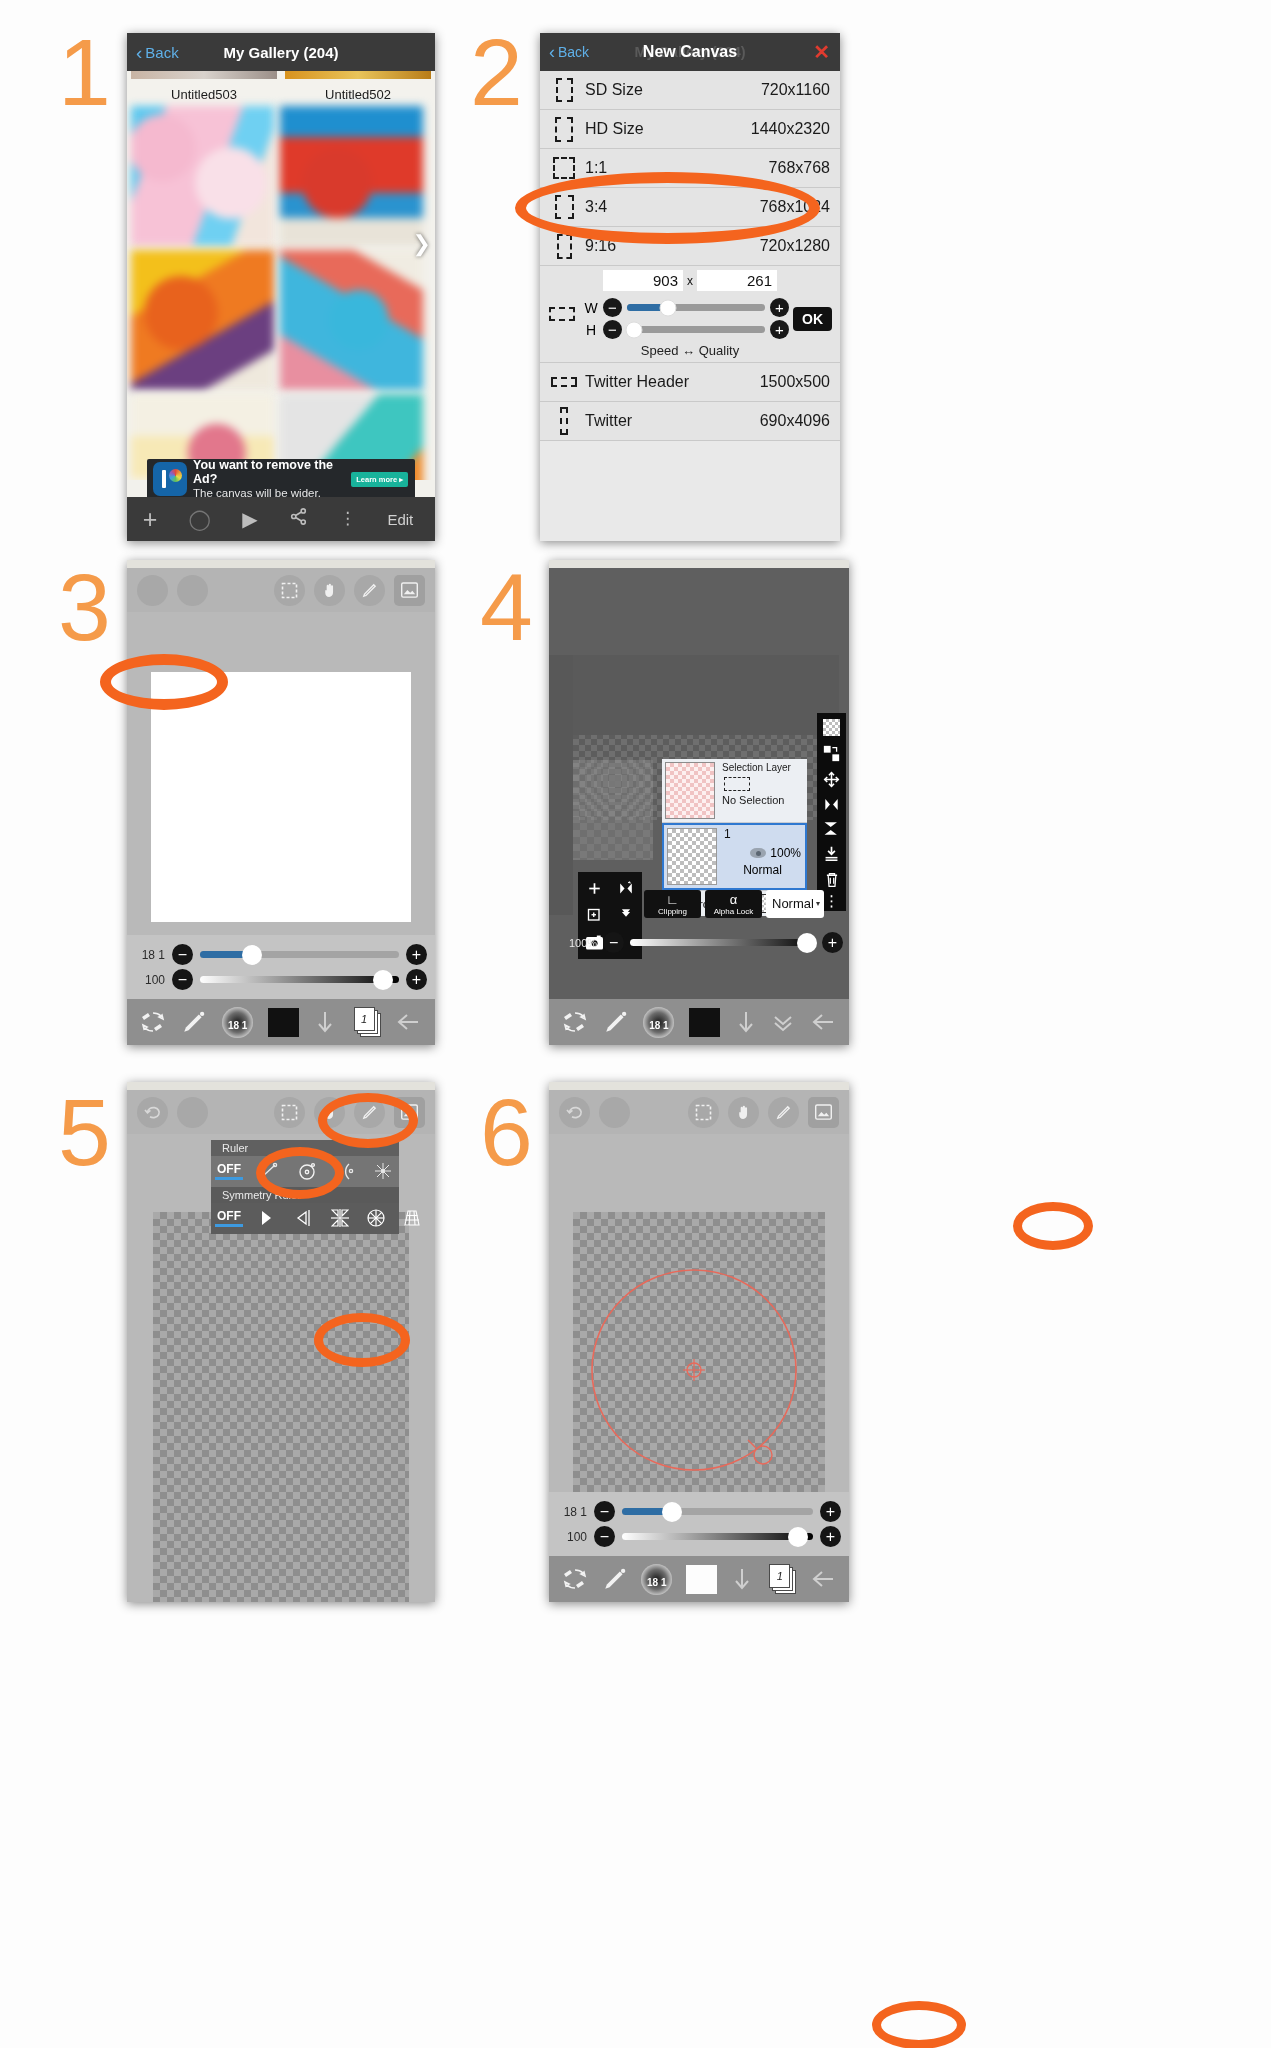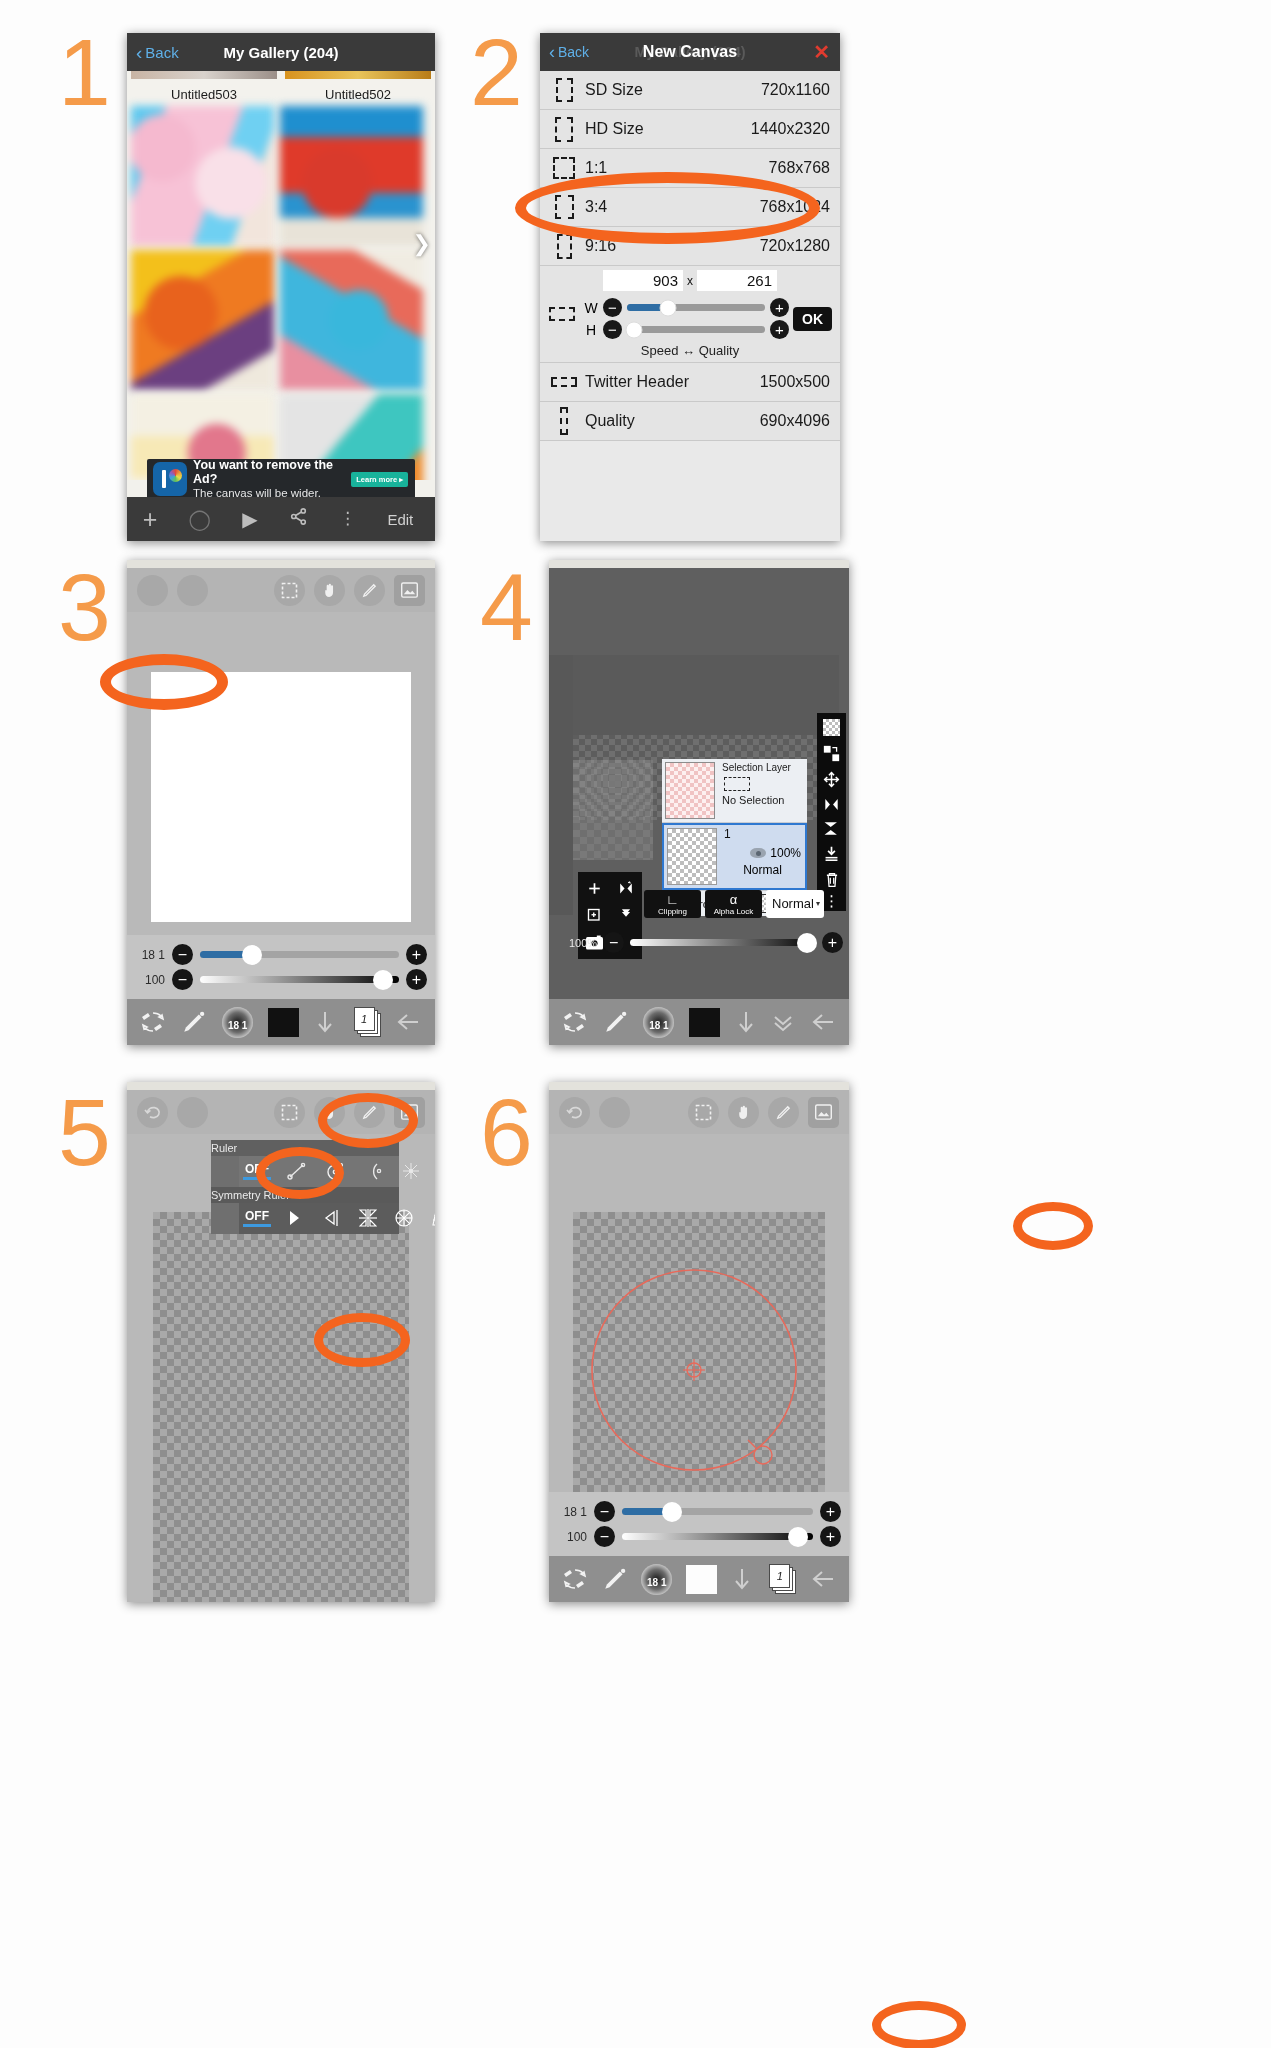--- a/index.html
+++ b/index.html
@@ -245,26 +245,25 @@
   #p5{ left:127px; top:1082px; width:308px; height:520px; }
   
   #p6{ left:549px; top:1082px; width:300px; height:520px; }
 
   
   .ruler-pop{
     position:absolute; left:84px; top:58px; width:188px; z-index:20;
     background:#6f6f6f;
   }
   .ruler-head{
-    background:#606060; color:#eaeaea; font-size:11px; padding:2px 0;
+    background:#606060; color:#eaeaea; font-size:11px; padding:2px 11px;
   }
   .ruler-row{
     display:flex; align-items:center; gap:18px; padding:4px 6px 6px 6px;
     background:#757575;
-    margin-left:28px;
   }
   .ruler-row.dark{ background:#5c5c5c; }
   .off-btn{ position:relative; color:#fff; font-size:12px; font-weight:bold; padding-bottom:4px;}
   .off-btn:after{
     content:""; position:absolute; left:-2px; right:-2px; bottom:0; height:3px; background:#3d9ae0;
   }
   .r-ic{ width:21px;height:21px; display:flex;align-items:center;justify-content:center;}
 
   
   .lp{
@@ -506,21 +505,21 @@
         <div class="ricon">
             <div class="dashbox" style="width:26px;height:10px;"></div>
           </div>
         <div class="rlabel">Twitter Header</div>
         <div class="rval">1500x500</div>
       </div>
       <div class="p2-row">
         <div class="ricon">
             <div class="dashbox" style="width:8px;height:28px;"></div>
           </div>
-        <div class="rlabel">Quality</div>
+        <div class="rlabel">Twitter</div>
         <div class="rval">690x4096</div>
       </div>
     </div>
   </div>
   <div class="ellipse" style="left:515px; top:172px; width:305px; height:72px;"></div>
 
   <div class="phone app" id="p3">
     <div style="height:8px;background:#e3e2dc;"></div>
     <div class="app-top">
       <div class="rbtn"></div>

